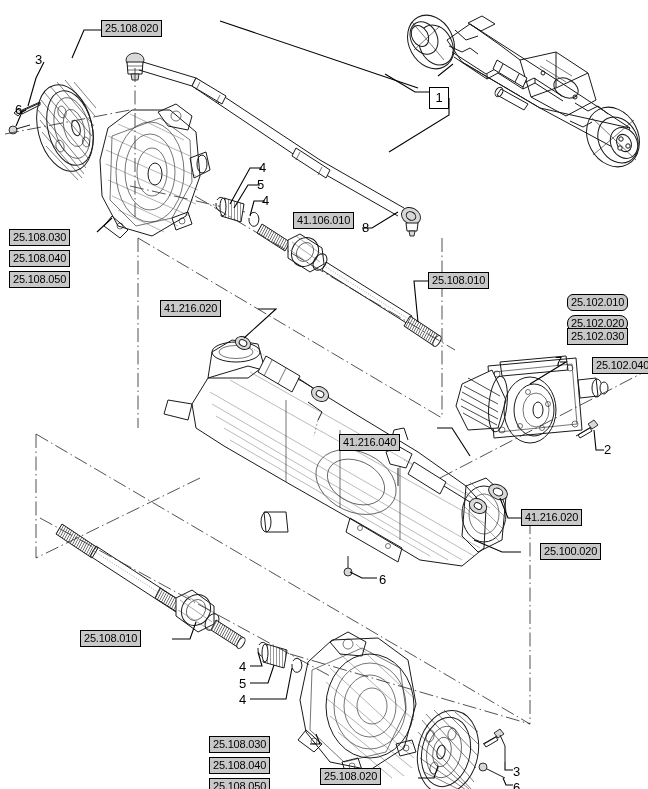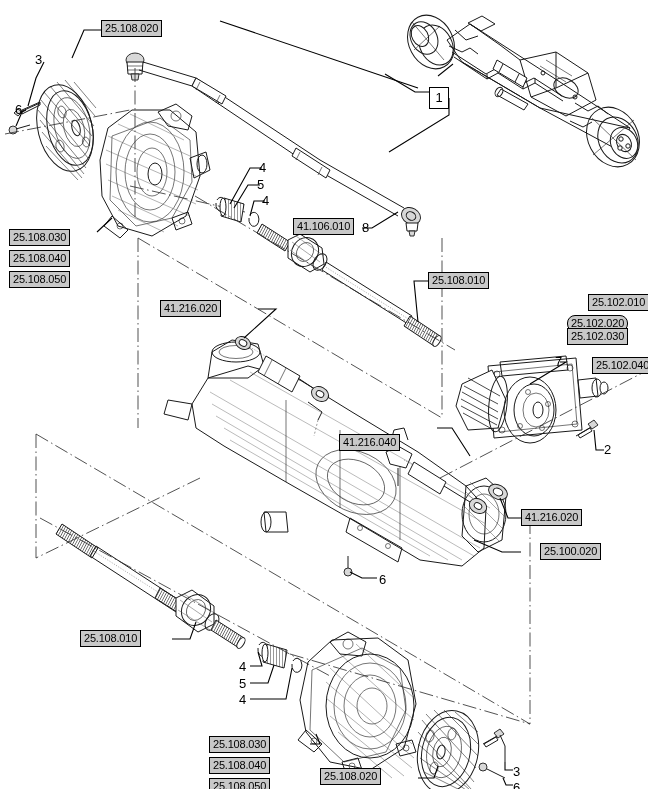--- a/index.html
+++ b/index.html
@@ -487,23 +487,23 @@
     <path class="ctr" d="M36,558 L530,724" style="display:none"></path>
     <path class="ctr" d="M530,520 L530,724"></path>
     <path class="ctr" d="M440,478 L530,520" style="display:none"></path>
     <path class="ctr" d="M200,478 L36,558"></path>
   </svg>
 
   <div class="pn" style="left:101px;top:20px;">25.108.020</div>
   <div class="pn" style="left:9px;top:229px;">25.108.030</div>
   <div class="pn" style="left:9px;top:250px;">25.108.040</div>
   <div class="pn" style="left:9px;top:271px;">25.108.050</div>
-  <div class="pn" style="left:293px;top:218px;">41.106.010</div>
+  <div class="pn" style="left:293px;top:212px;">41.106.010</div>
   <div class="pn" style="left:428px;top:272px;">25.108.010</div>
-  <div class="pn" style="left:588px;top:294px;">25.102.010</div>
+  <div class="pn" style="left:567px;top:294px;border-radius:6px;">25.102.010</div>
   <div class="pn" style="left:567px;top:315px;border-radius:8px;">25.102.020</div>
   <div class="pn" style="left:567px;top:328px;">25.102.030</div>
   <div class="pn" style="left:567px;top:357px;margin-left:25px;">25.102.040</div>
   <div class="pn" style="left:160px;top:300px;">41.216.020</div>
   <div class="pn" style="left:339px;top:434px;">41.216.040</div>
   <div class="pn" style="left:521px;top:509px;">41.216.020</div>
   <div class="pn" style="left:540px;top:543px;">25.100.020</div>
   <div class="pn" style="left:80px;top:630px;">25.108.010</div>
   <div class="pn" style="left:209px;top:736px;">25.108.030</div>
   <div class="pn" style="left:209px;top:757px;">25.108.040</div>

